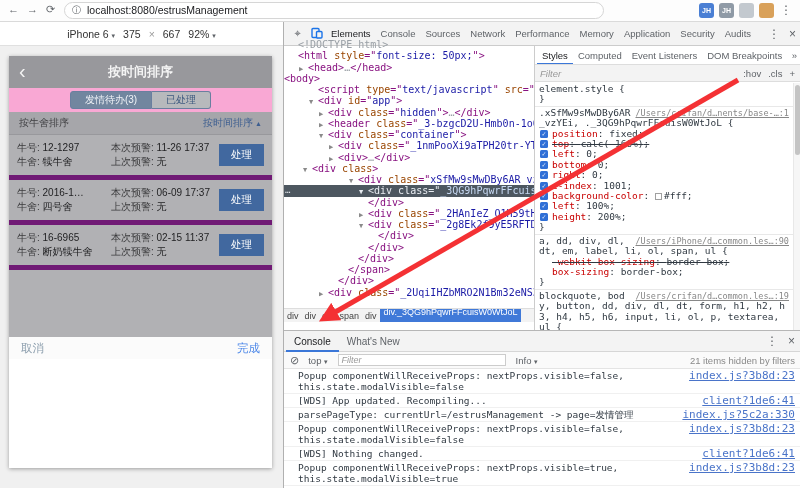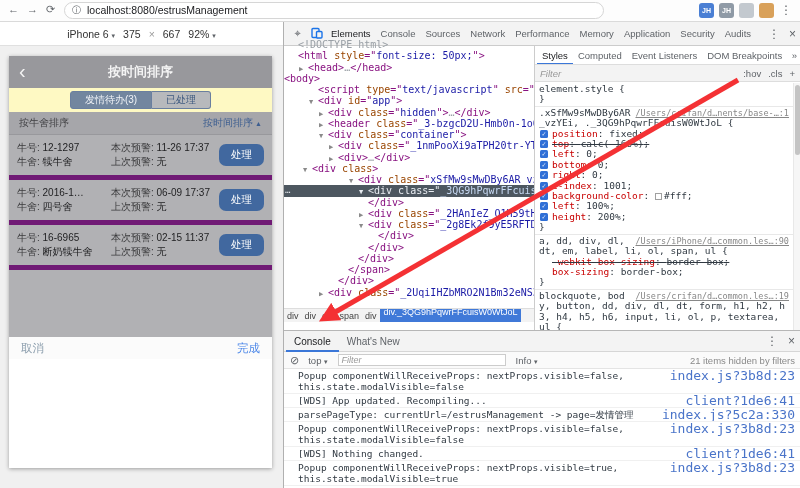--- a/index.html
+++ b/index.html
@@ -19,36 +19,36 @@
   
   .dev-toolbar{position:absolute;left:0;top:22px;width:283px;height:24px;background:#fff;border-bottom:1px solid #e0e0e0;display:flex;align-items:center;justify-content:center;gap:8px;font-size:10.5px;color:#333}
   .caret{font-size:7px;color:#5f6368}
   .dt-dim{color:#9a9a9a}
   .stage{position:absolute;left:0;top:46px;width:283px;height:442px;background:#f0f0f0}
   .phone{position:absolute;left:9px;top:10px;width:263px;height:412px;background:#fff;box-shadow:0 1px 4px rgba(0,0,0,.35);overflow:hidden}
 
   
   .app-header{height:32px;background:#98989c;color:#f4f4f4;text-align:center;font-size:13px;font-weight:bold;line-height:32px;position:relative}
   .back-chevron{position:absolute;left:10px;top:-1px;font-size:20px;font-weight:normal}
-  .app-tabs{height:24px;background:#fef9c3;display:flex;justify-content:center;align-items:center}
+  .app-tabs{height:24px;background:#f9a8d4;display:flex;justify-content:center;align-items:center}
   .seg{height:18px;line-height:16px;padding:0 14px;font-size:10px;border:1px solid #6a7f9f;color:#3f5b80;background:#b7b9bc}
   .seg:first-child{border-radius:3px 0 0 3px}
   .seg:last-child{border-radius:0 3px 3px 0;border-left:none}
   .seg-active{background:#72869f;color:#f0f3f7}
   .sort-row{height:23px;background:#a6a6aa;display:flex;justify-content:space-between;align-items:center;padding:0 10px;font-size:10px;border-bottom:1px solid #98989c}
   .sort-left{color:#3f3f42}
   .sort-right{color:#3d5e90}
   .sort-caret{font-size:7px;margin-left:2px}
   .cow-row{height:45px;background:#b1b1b4;border-bottom:5px solid #701a75;display:flex;align-items:center;padding:0 8px;font-size:10px}
   .cow-col1{width:94px}
   .cow-col2{flex:1}
   .kv{line-height:14px;white-space:nowrap}
   .kv-l{color:#3b3b3d}
   .kv-v{color:#232325}
-  .handle-btn{background:#41689f;color:#fff;border-radius:7px;font-size:10.5px;padding:4px 12px;flex:none}
+  .handle-btn{background:#41689f;color:#fff;border-radius:0;font-size:10.5px;padding:4px 12px;flex:none}
   .dim-filler{height:67px;background:#b1b1b4}
   .modal-bar{height:22px;background:#fbfbfb;display:flex;justify-content:space-between;align-items:center;padding:0 12px;font-size:11.5px}
   .m-cancel{color:#8d9fae}
   .m-done{color:#4a86e8}
 
   
   .devtools{position:absolute;left:283px;top:22px;width:517px;height:466px;background:#fff;border-left:1px solid #b0b0b0}
   .dt-tabbar{height:24px;background:#f3f3f3;border-bottom:1px solid #ccc;display:flex;align-items:center;padding-left:4px;position:relative;overflow:hidden}
   .dt-icon{width:19px;text-align:center;flex:none}
   .dt-tab{font-size:9.5px;color:#5f6368;padding:0 5px;line-height:24px;white-space:nowrap}
@@ -95,21 +95,21 @@
   .ctab{padding:0 8px;line-height:21px;color:#5f6368;white-space:nowrap}
   .ctab-active{color:#202124;box-shadow:inset 0 -2px 0 #3b77d8}
   .cbar-right{position:absolute;right:6px;top:0;display:flex;gap:10px;color:#5f6368;font-size:12px;line-height:21px}
   .cfilter{height:17px;background:#fafafa;border-bottom:1px solid #e4e4e4;display:flex;align-items:center;padding:0 6px;font-size:9.5px;color:#5f6368}
   .clear{font-size:11px;margin-right:9px}
   .ctx{margin-right:10px}
   .cfinput{width:168px;height:12px;border:1px solid #ccc;background:#fff;color:#999;font-size:9px;line-height:10px;padding:0 3px;font-style:italic;margin-right:10px;overflow:hidden}
   .chidden{margin-left:auto;color:#8a8a8a}
   .centries{font-family:"DejaVu Sans Mono",monospace;font-size:9.5px;color:#303942}
   .centry{border-bottom:1px solid #f0f0f0;padding:1px 6px 1px 14px;line-height:11px;overflow:hidden}
-  .clink{float:right;color:#4a74c9;margin-left:8px;font-size:13px}
+  .clink{float:right;color:#4a74c9;text-decoration:underline;margin-left:8px;font-size:11px}
   .cprompt{padding:2px 6px;color:#2c6fe8;font-size:11px;font-weight:bold}
 
   .arrow-overlay{position:absolute;left:0;top:0;z-index:99;pointer-events:none}
 </style>
 </head>
 <body>
 
 <div class="browser-bar">
   <span class="nav-ic" style="left:8px">←</span>
   <span class="nav-ic" style="left:27px">→</span>

